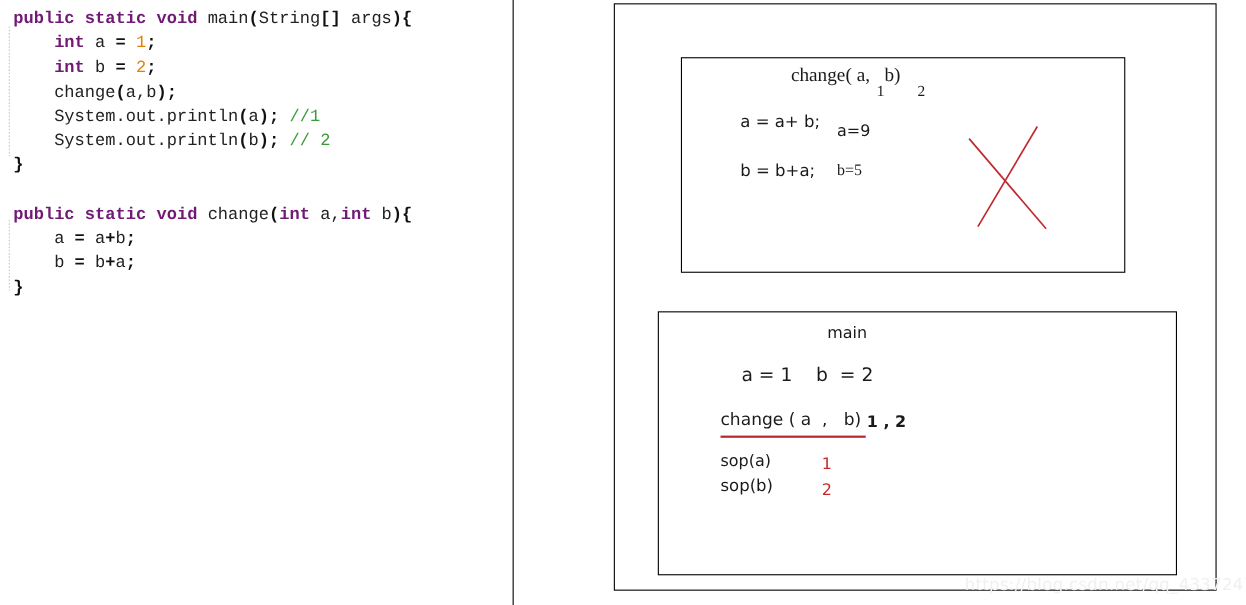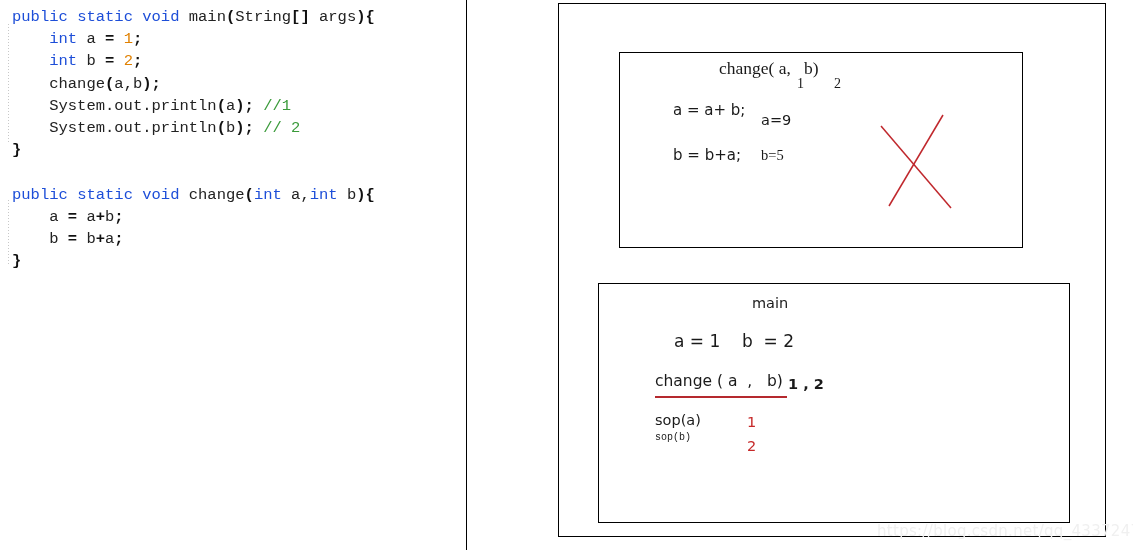--- a/index.html
+++ b/index.html
@@ -50,21 +50,21 @@
     position: absolute;
     left: 8px;
     width: 1px;
     background-image: linear-gradient(to bottom, #c8c8c8 50%, rgba(255,255,255,0) 0%);
     background-size: 1px 3px;
     background-repeat: repeat-y;
   }
   #guide-1 { top: 24px; height: 118px; }
   #guide-2 { top: 200px; height: 64px; }
 
-  .kw   { color: #1d4ed8; }
+  .kw   { color: #701a75; font-weight: bold; }
   .num  { color: #e08000; }
   .cmt  { color: #3a9a3a; }
   .pun  { color: #111111; font-weight: bold; }
   .idn  { color: #222222; }
   .op   { color: #111111; font-weight: bold; }
 
   
   #diagram-pane {
     position: absolute;
     left: 467px;
@@ -141,21 +141,21 @@
   #main-call-args { left: 321px; top: 376px; font-size: 14.5px; font-weight: bold; }
   #call-underline {
     position: absolute;
     left: 188px;
     top: 396px;
     width: 132px;
     height: 1.6px;
     background: #b5292e;
   }
   #sop-a          { left: 188px; top: 412px; font-size: 14.5px; }
-  #sop-b          { left: 188px; top: 432px; font-size: 10px; font-family: Liberation Mono, monospace; }
+  #sop-b          { left: 188px; top: 432px; font-size: 15px; }
   #sop-a-val      { left: 280px; top: 414px; font-size: 14.5px; }
   #sop-b-val      { left: 280px; top: 438px; font-size: 14.5px; }
 
   #watermark {
     position: absolute;
     left: 410px;
     top: 522px;
     font-size: 15px;
     color: #f0f0f0;
     white-space: pre;

